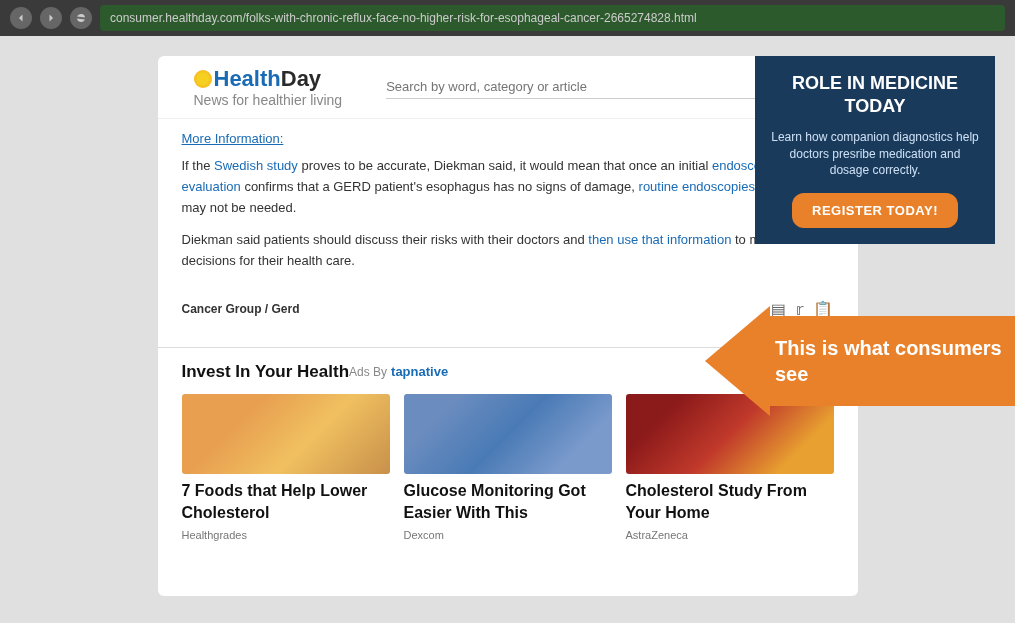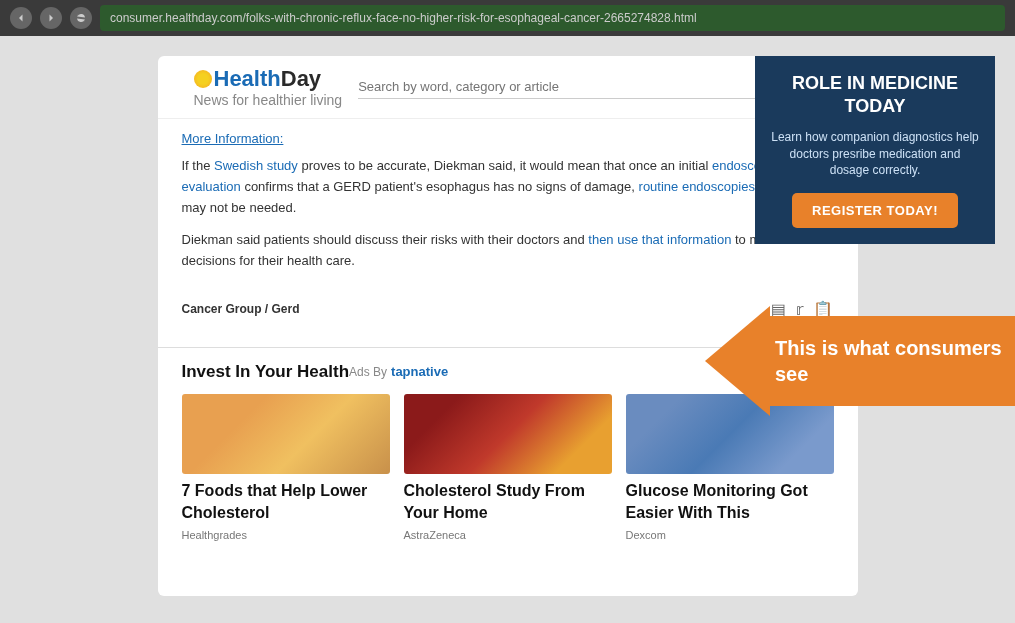--- a/index.html
+++ b/index.html
@@ -106,20 +106,21 @@
       vertical-align: middle;
     }
     .search-bar {
       flex: 1;
       border: none;
       border-bottom: 1px solid #ccc;
       font-size: 13px;
       color: #999;
       padding: 4px 0;
       outline: none;
+      margin-left: 28px;
     }
     .header-icons {
       display: flex;
       gap: 12px;
       align-items: center;
     }
     .header-icon {
       font-size: 18px;
       color: #555;
       cursor: pointer;
@@ -263,21 +264,21 @@
       margin-bottom: 14px;
       line-height: 1.4;
     }
     .register-btn {
       background: #e8812a;
       color: #fff;
       font-weight: bold;
       font-size: 13px;
       padding: 10px 20px;
       border: none;
-      border-radius: 5px;
+      border-radius: 12px;
       cursor: pointer;
       text-transform: uppercase;
       letter-spacing: 0.5px;
     }
 
     
     .arrow-annotation {
       position: absolute;
       right: 0;
       top: 270px;
@@ -398,28 +399,28 @@
           <span class="tapnative">tapnative</span>
         </div>
       </div>
       <div class="ad-cards">
         <div class="ad-card">
           <div class="ad-img ad-img-salmon"></div>
           <span class="ad-title">7 Foods that Help Lower Cholesterol</span>
           <span class="ad-source">Healthgrades</span>
         </div>
         <div class="ad-card">
+          <div class="ad-img ad-img-glucose"></div>
+          <span class="ad-title">Glucose Monitoring Got Easier With This</span>
+          <span class="ad-source">Dexcom</span>
+        </div>
+        <div class="ad-card">
           <div class="ad-img ad-img-cholesterol"></div>
           <span class="ad-title">Cholesterol Study From Your Home</span>
           <span class="ad-source">AstraZeneca</span>
-        </div>
-        <div class="ad-card">
-          <div class="ad-img ad-img-glucose"></div>
-          <span class="ad-title">Glucose Monitoring Got Easier With This</span>
-          <span class="ad-source">Dexcom</span>
         </div>
       </div>
     </div>
 
   </div>
 
   <div class="right-panel">
     <div class="blue-ad">
       <div class="blue-ad-title">
         <span>ROLE IN MEDICINE TODAY</span>

